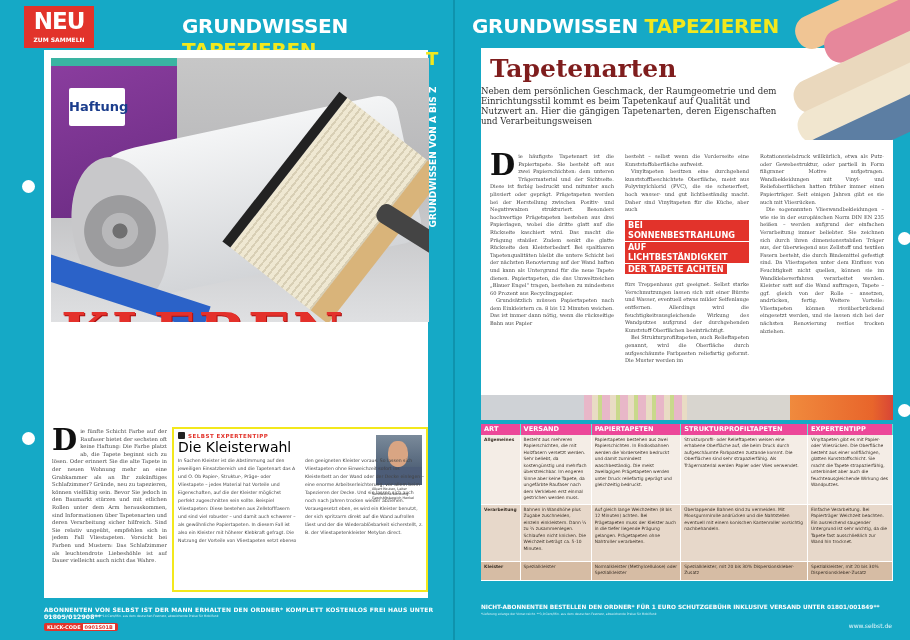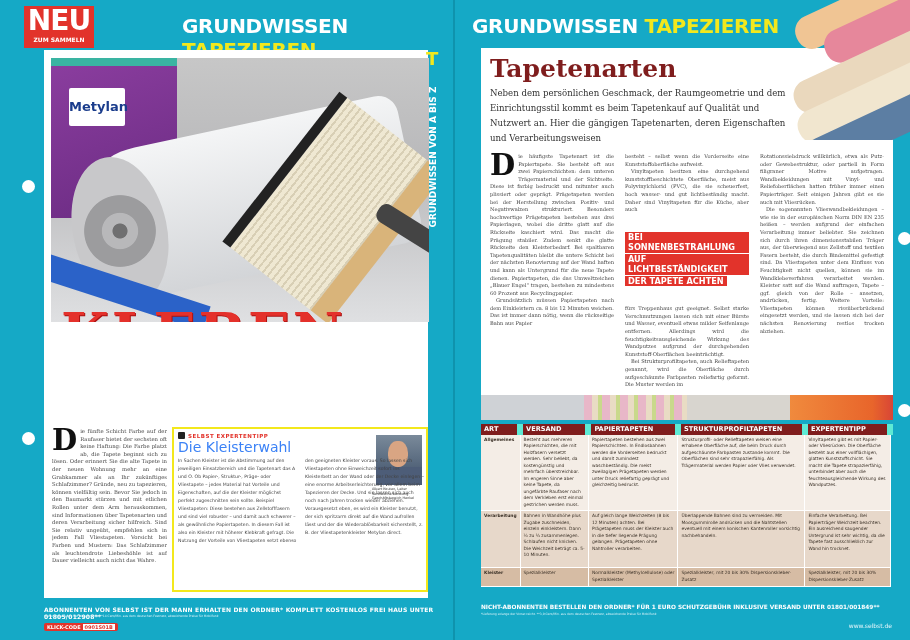--- a/index.html
+++ b/index.html
@@ -4,21 +4,21 @@
 <style>
 *{box-sizing:border-box;margin:0;padding:0}
 html,body{width:910px;height:640px;overflow:hidden;background:#17a8c4}
 body{position:relative;font-family:"DejaVu Serif",serif;color:#222}
 .page{position:absolute;top:0;height:640px;background:#15a9c6}
 #left{left:0;width:455px}
 #right{left:455px;width:455px}
 .spine{position:absolute;left:453px;top:0;width:4px;height:640px;background:#0f93ad}
 .hole{position:absolute;width:13px;height:13px;border-radius:50%;background:#fff}
 .neu{position:absolute;left:24px;top:6px;width:70px;height:42px;background:#e2332b;color:#fff;text-align:center;font-family:"DejaVu Sans",sans-serif}
-.neu .big{font-weight:bold;font-size:28px;line-height:30px;letter-spacing:-1px}
+.neu .big{font-weight:bold;font-size:23px;line-height:30px;letter-spacing:-1px}
 .neu .small{font-size:6px;line-height:8px;font-weight:bold}
 .hdr{position:absolute;top:14px;font-family:"DejaVu Sans",sans-serif;font-weight:bold;font-size:20px;color:#fff;letter-spacing:-0.3px}
 .hdr .y{color:#f2e81d}
 .vert{position:absolute;left:426px;top:48px;width:14px;height:196px}
 .vert .T{color:#f2e81d;font-family:"DejaVu Sans",sans-serif;font-weight:bold;font-size:18px;position:absolute;top:0;left:0}
 .vert .txt{position:absolute;left:-84px;top:104px;width:182px;transform:rotate(-90deg);color:#fff;font-family:"DejaVu Sans",sans-serif;font-weight:bold;font-size:9px;white-space:nowrap;text-align:center}
 .card{position:absolute;background:#fff}
 .hero{position:absolute;left:51px;top:58px;width:378px;height:264px;overflow:hidden;background:linear-gradient(180deg,#c7c7c7 0%,#b9b9bb 40%,#dfe0e2 100%)}
 .box{position:absolute;left:0;top:0;width:126px;height:160px;background:linear-gradient(160deg,#8a3d9e,#6a2b82);border-top:8px solid #3ab4a2}
 .box .logo{position:absolute;left:18px;top:22px;width:56px;height:38px;background:#fff;color:#1b3d8c;font-family:"DejaVu Sans",sans-serif;font-weight:bold;font-size:13px;text-align:center;line-height:38px;border-radius:2px}
@@ -28,44 +28,44 @@
 .brush .wood{position:absolute;right:-22px;top:0;width:22px;height:100%;background:#d9b47a}
 .handle{position:absolute;left:320px;top:168px;width:100px;height:20px;background:#444;transform:rotate(32deg);border-radius:8px}
 .blue{position:absolute;left:-20px;top:220px;width:180px;height:26px;background:#2b62c8;transform:rotate(18deg)}
 .title-big{position:absolute;left:10px;font-family:"DejaVu Serif",serif;font-weight:bold;color:#e4312b;font-size:55px;letter-spacing:3px;line-height:50px;text-shadow:1px 1px 0 #a11}
 .lead{position:absolute;left:51px;top:324px;width:378px;font-size:11px;line-height:14px;color:#333}
 .col{font-size:5.3px;line-height:7.6px;color:#444;text-align:justify}
 .dropcap{float:left;font-size:29px;line-height:24px;font-weight:bold;margin-right:3px;color:#111}
 .tip{position:absolute;left:172px;top:427px;width:256px;height:165px;border:2px solid #f3e81c;background:#fff;padding:3px 4px}
 .tip .lbl{font-family:"DejaVu Sans",sans-serif;color:#e2332b;font-size:5.5px;font-weight:bold;letter-spacing:0.5px}
 .tip .lbl .ic{display:inline-block;width:7px;height:7px;background:#222;border-radius:1px;vertical-align:-1px;margin-right:3px}
-.tip h3{font-family:"DejaVu Sans",sans-serif;font-size:14px;line-height:16px;font-weight:normal;color:#3b82f6}
+.tip h3{font-family:"DejaVu Sans",sans-serif;font-size:14px;line-height:16px;font-weight:normal;color:#000000}
 .tip .txt{font-family:"DejaVu Sans",sans-serif;font-size:4.6px;line-height:8px;color:#444;column-count:2;column-gap:8px;width:246px;position:absolute;left:4px;top:28px}
 .photo{position:absolute;right:4px;top:6px;width:46px;height:50px;background:linear-gradient(180deg,#7a8a9a,#3d4f68);overflow:hidden}
 .photo .face{position:absolute;left:12px;top:6px;width:20px;height:26px;border-radius:45%;background:#d9a583}
 .photo .suit{position:absolute;left:0;top:32px;width:46px;height:20px;background:#4d5d78}
 .caption{position:absolute;right:2px;top:58px;width:52px;font-family:"DejaVu Sans",sans-serif;font-size:3.4px;line-height:4.5px;color:#333}
 .foot1{position:absolute;left:44px;top:606px;font-family:"DejaVu Sans",sans-serif;font-size:6px;font-weight:bold;color:#fff;letter-spacing:0.2px}
 .foot2{position:absolute;left:44px;top:614px;font-family:"DejaVu Sans",sans-serif;font-size:3px;color:#d8f2f8}
 .klick{position:absolute;left:44px;top:623px;background:#e2332b;color:#fff;font-family:"DejaVu Sans",sans-serif;font-size:5px;font-weight:bold;padding:1px 3px;border-radius:2px}
 .klick span{background:#fff;color:#e2332b;padding:0 2px;margin-left:2px}
 
 .rcard{position:absolute;left:481px;top:48px;width:412px;height:370px;background:#fff}
 .rcard h1{position:absolute;left:9px;top:6px;font-family:"DejaVu Serif",serif;font-weight:bold;font-size:25px;color:#7f1d1d}
-.rlead{position:absolute;left:9px;top:38px;width:300px;font-size:8.6px;line-height:15px;color:#333}
+.rlead{position:absolute;left:0;top:38px;width:300px;font-size:8.6px;line-height:10px;color:#333}
 .rcols{position:absolute;left:9px;top:105px;width:395px;display:flex;gap:11px}
 .rcols .col{width:124px;font-size:5.1px;line-height:7.6px}
-.callout{margin:18px 0;font-family:"DejaVu Sans",sans-serif;font-weight:bold;font-size:8.2px;line-height:10.5px;color:#fff}
+.callout{margin:6px 0;font-family:"DejaVu Sans",sans-serif;font-weight:bold;font-size:8.2px;line-height:10.5px;color:#fff}
 .callout span{background:#e2332b;padding:0 3px;display:inline-block;margin-bottom:1px}
 .rolls{position:absolute;left:780px;top:0;width:130px;height:140px;overflow:hidden}
 .rolls div{position:absolute;height:34px;border-radius:16px;transform:rotate(-25deg)}
 .strip{position:absolute;left:481px;top:395px;width:412px;height:25px;display:flex}
 .strip div{flex:1}
 table.rt{position:absolute;left:481px;top:424px;width:412px;border-collapse:collapse;font-family:"DejaVu Sans",sans-serif;font-size:4.4px;line-height:6.5px;color:#3a3026}
-.rt th{background:#7f1d1d;color:#fff;text-align:left;font-size:6.6px;padding:2px 3px;font-weight:bold;border-right:6px solid #5eead4}
+.rt th{background:#ec4899;color:#fff;text-align:left;font-size:6.6px;padding:2px 3px;font-weight:bold;border-right:1px solid #5eead4}
 .rt td{padding:2px 3px;vertical-align:top;border-right:1px solid #fff;border-bottom:1px solid #fff}
 .rt tr.r1 td{background:#f4ede6;height:64px}
 .rt tr.r2 td{background:#e7d8ca;height:57px}
 .rt tr.r3 td{background:#d6bca4;height:19px}
 .rt td.rh{font-weight:bold;width:26px}
 .rfoot1{position:absolute;left:481px;top:604px;font-family:"DejaVu Sans",sans-serif;font-size:5.8px;font-weight:bold;color:#fff}
 .rfoot2{position:absolute;left:481px;top:612px;font-family:"DejaVu Sans",sans-serif;font-size:3px;color:#d8f2f8}
 .pgnum{position:absolute;left:481px;top:657px;font-family:Liberation Mono, monospace;font-size:13px;color:#fff}
 .pgnum b{margin-right:4px}
 .url{position:absolute;right:18px;top:622px;font-family:"DejaVu Sans",sans-serif;font-size:6px;color:#e7f7fb}
@@ -82,21 +82,21 @@
     <span>GRUNDWISSEN</span>
     <span class="y">TAPEZIEREN</span>
   </div>
   <div class="card" style="left:44px;top:50px;width:384px;height:548px"></div>
   <div class="vert">
     <span class="T">T</span>
     <span class="txt">GRUNDWISSEN VON A BIS Z</span>
   </div>
   <div class="hero">
     <div class="box">
-        <div class="logo">Metylan</div>
+        <div class="logo">Haftung</div>
       </div>
     <div class="roll"></div>
     <div class="rollend"></div>
     <div class="brush">
         <div class="wood"></div>
       </div>
     <div class="handle"></div>
     <div class="blue"></div>
     <div class="title-big" style="top:250px">KLEBEN</div>
   </div>

